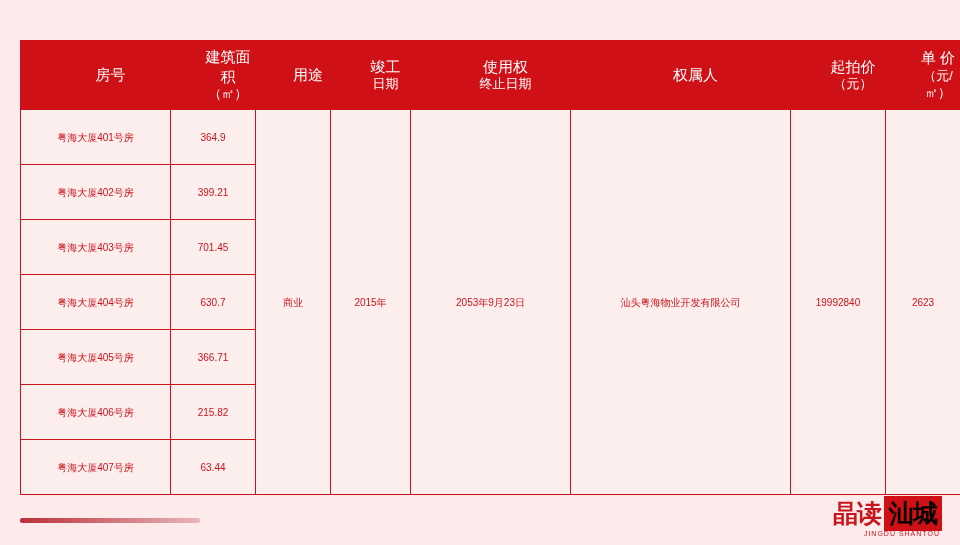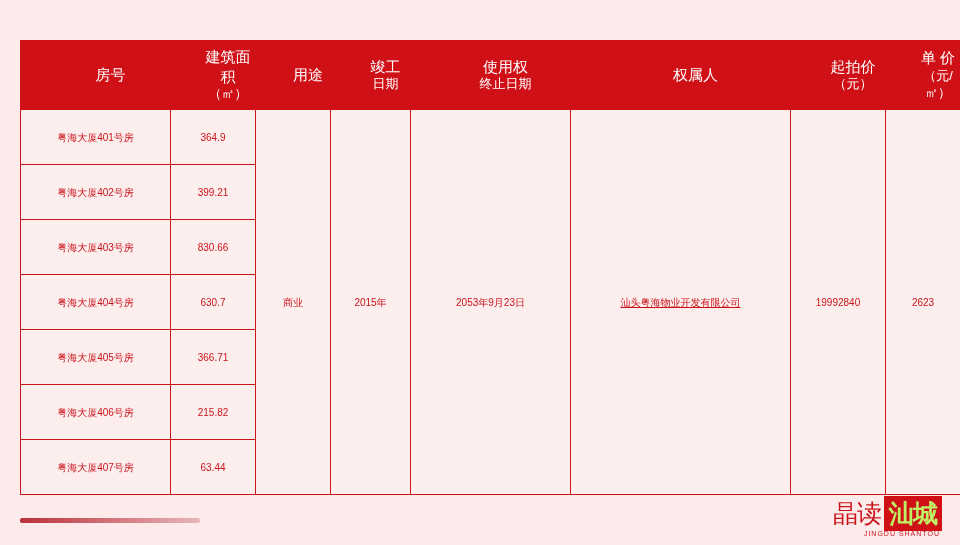--- a/index.html
+++ b/index.html
@@ -73,21 +73,20 @@
   }
   td.area {
     font-size: 15px;
     margin-top: 43px;
   }
   td.merged {
     font-size: 15px;
   }
   td.owner {
     font-size: 15px;
-    text-decoration: underline;
   }
 
   
   col.c-room   { width: 150px; }
   col.c-area   { width: 85px; }
   col.c-use    { width: 75px; }
   col.c-date   { width: 80px; }
   col.c-end    { width: 160px; }
   col.c-owner  { width: 220px; }
   col.c-price  { width: 95px; }
@@ -107,27 +106,27 @@
     position: absolute;
     right: 18px;
     bottom: 12px;
     height: 40px;
     display: flex;
     align-items: center;
   }
   .logo .logo-left {
     color: #c9141b;
     font-size: 25px;
-    font-weight: normal;
+    font-weight: bold;
     letter-spacing: -1px;
     font-family: "Liberation Serif", serif;
   }
   .logo .logo-right {
     background: #cf1017;
-    color: #bef264;
+    color: #000000;
     font-size: 25px;
     font-weight: bold;
     padding: 1px 5px;
     margin-left: 3px;
     font-family: "Liberation Serif", serif;
     letter-spacing: -1px;
   }
   .logo .logo-sub {
     position: absolute;
     right: 2px;
@@ -200,21 +199,21 @@
           <td class="owner" rowspan="7">汕头粤海物业开发有限公司</td>
           <td class="merged" rowspan="7">19992840</td>
           <td class="merged" rowspan="7">2623</td>
         </tr>
         <tr>
           <td class="room">粤海大厦402号房</td>
           <td class="area">399.21</td>
         </tr>
         <tr>
           <td class="room">粤海大厦403号房</td>
-          <td class="area">830.66</td>
+          <td class="area">701.45</td>
         </tr>
         <tr>
           <td class="room">粤海大厦404号房</td>
           <td class="area">630.7</td>
         </tr>
         <tr>
           <td class="room">粤海大厦405号房</td>
           <td class="area">366.71</td>
         </tr>
         <tr>

